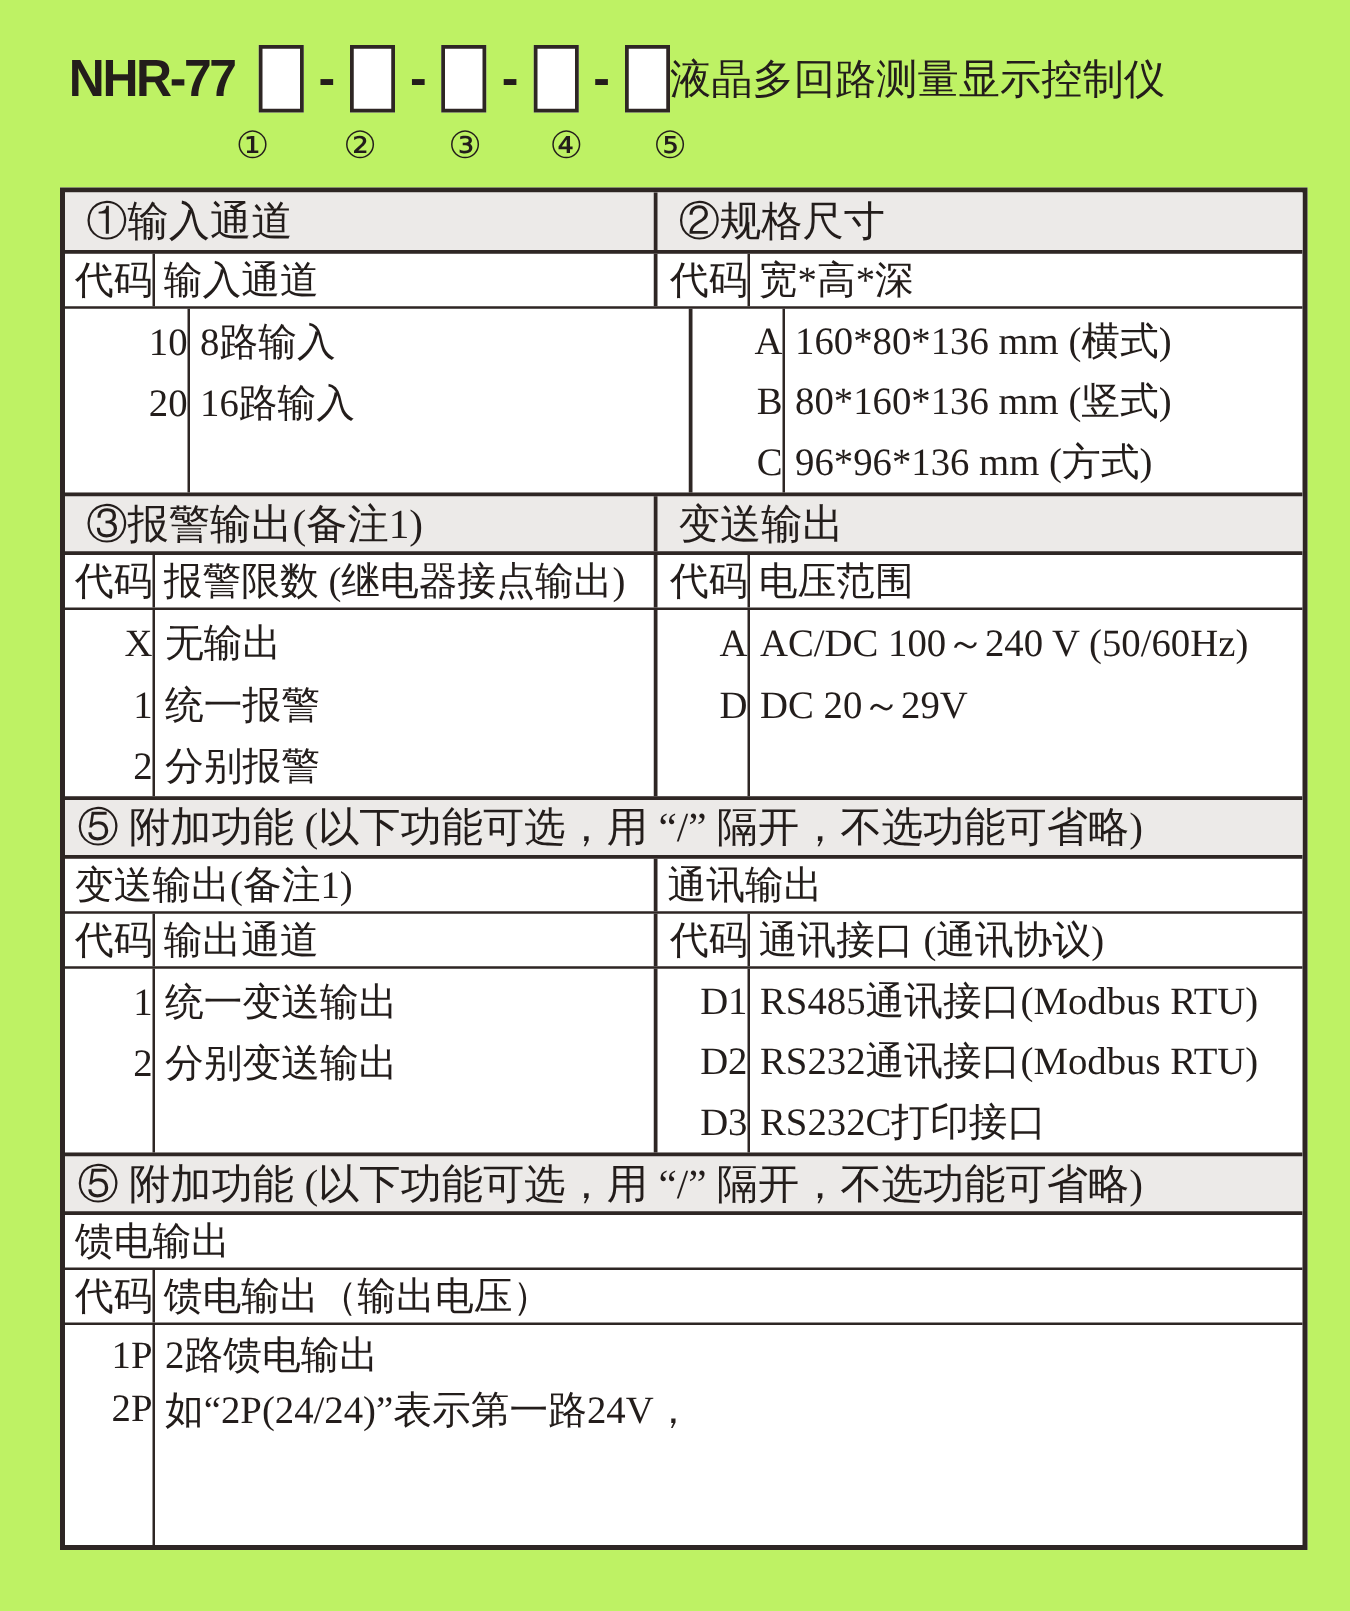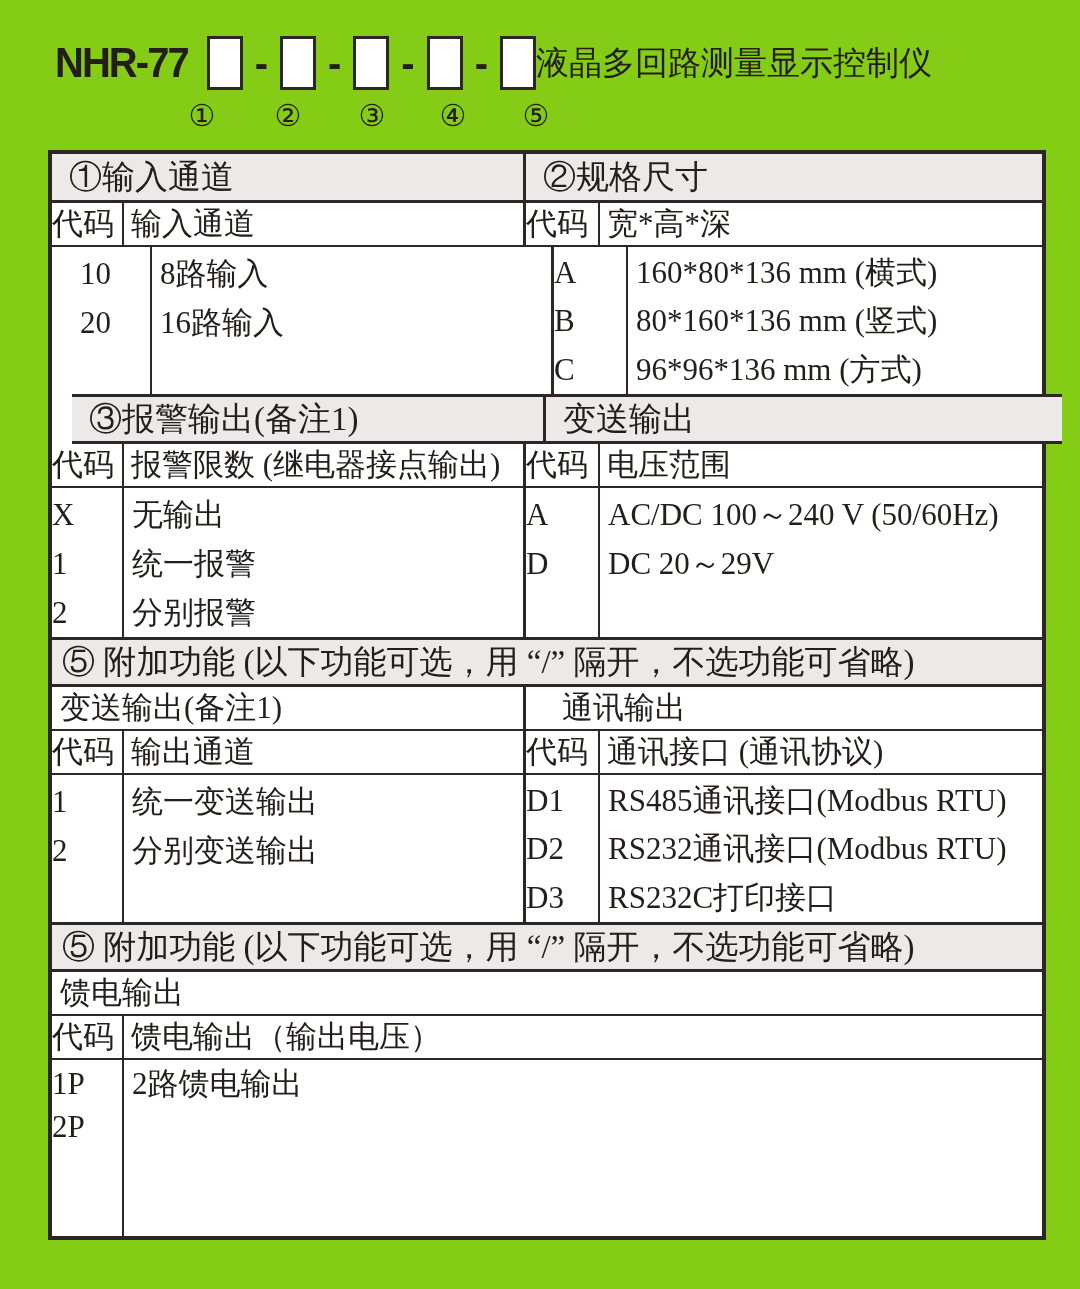--- a/index.html
+++ b/index.html
@@ -3,21 +3,21 @@
 <meta charset="utf-8">
 <style>
   :root{
     --bc:#2e2624;          
     --band:#eceae8;        
     --txt:#231d1b;         
   }
   *{margin:0;padding:0;box-sizing:border-box;}
   html,body{background:#ffffff;}
   .page{
-    position:relative;width:1080px;height:1289px;background:#84cc16;
+    position:relative;width:1080px;height:1289px;background:#bef264;
     color:var(--txt);
     font-family:"Liberation Serif","DejaVu Serif",serif;
     overflow:hidden;
   }
   
   .model-line{position:absolute;left:55px;top:36px;display:flex;align-items:center;}
   .model{font-family:"Liberation Sans","DejaVu Sans",sans-serif;font-weight:bold;
          font-size:42px;letter-spacing:-2px;transform:scaleX(.95);transform-origin:left;}
   .mbox{display:inline-block;width:36px;height:54px;border:3px solid var(--bc);
         margin-left:12px;background:#fff;}
@@ -33,32 +33,32 @@
   
   .ctable{position:absolute;left:48px;top:150px;width:998px;
           border:4px solid var(--bc);background:#fff;font-size:31px;}
   .seg{width:100%;}
   .band{background:var(--band);border-bottom:3px solid var(--bc);
         font-size:33px;}
   .band.mid{border-top:3px solid var(--bc);}
   .band .bcell{display:flex;align-items:center;padding-left:17px;height:100%;}
   .band.full{height:50px;display:flex;align-items:center;padding-left:10px;}
   .h49{height:49px;}
-  .h50{height:50px;margin-left:20px;}
+  .h50{height:50px;}
   .split{display:flex;}
   .half{height:100%;}
   .lh{width:474px;border-right:3px solid var(--bc);}
   .rh{flex:1;}
   .subhdr{height:44px;border-bottom:2px solid var(--bc);}
   .subhdr4{height:46px;border-bottom:2px solid var(--bc);}
-  .subtitle{height:44px;border-bottom:2px solid var(--bc);gap:28px;}
+  .subtitle{height:44px;border-bottom:2px solid var(--bc);}
   .subtitle .scell{display:flex;align-items:center;padding-left:8px;height:100%;}
   .cols{display:flex;height:100%;}
   .codecol{width:72px;border-right:2px solid var(--bc);display:flex;
-           flex-direction:column;align-items:flex-start;}
+           flex-direction:column;align-items:flex-end;}
   .codecol.wide{width:74px;}
   .desccol{flex:1;display:flex;flex-direction:column;min-width:0;}
   .hcell{display:flex;align-items:center;height:100%;}
   .codecol .hcell{justify-content:center;}
   .desccol .hcell{padding-left:7px;white-space:nowrap;}
   .data1{height:147px;padding-left:28px;}
   .data2{height:149px;}
   .data3{height:147px;padding-top:0;}
   .data4{height:176px;}
   .drow{height:49px;display:flex;align-items:center;white-space:nowrap;}
@@ -259,17 +259,18 @@
 
     <div class="seg data4 cols">
       <div class="codecol pt">
         <div class="drow">1P</div>
         <div class="drow">2P</div>
         <div class="drow"></div>
         <div class="drow"></div>
       </div>
       <div class="desccol pt">
         <div class="drow">2路馈电输出</div>
+        <div class="drow">如“2P(24/24)”表示第一路24V，</div>
       </div>
     </div>
 
   </div>
 </div>
 
 </body></html>

